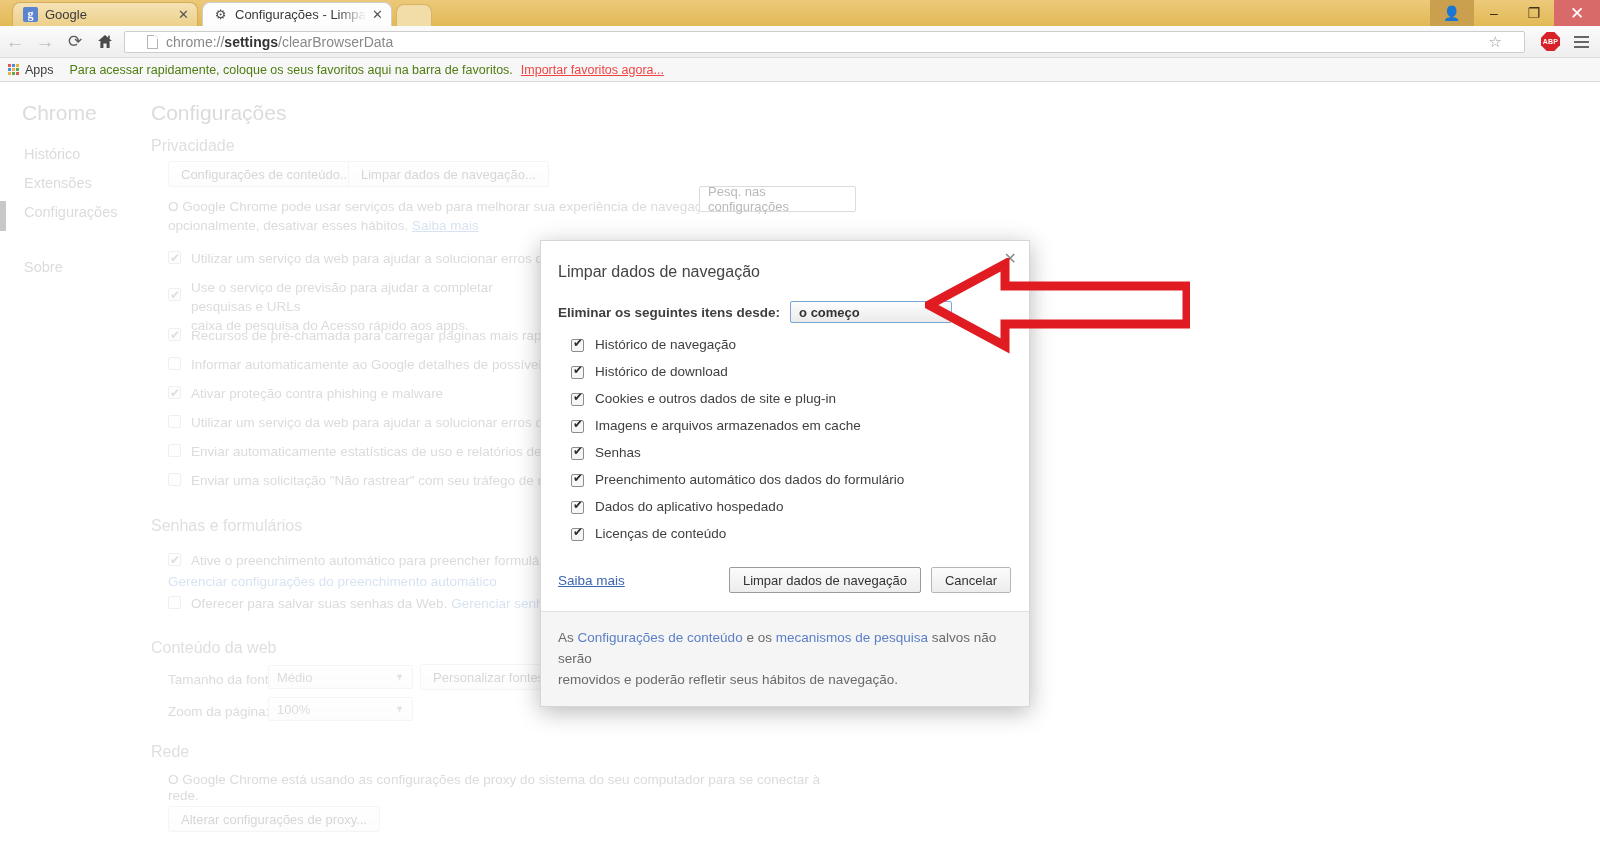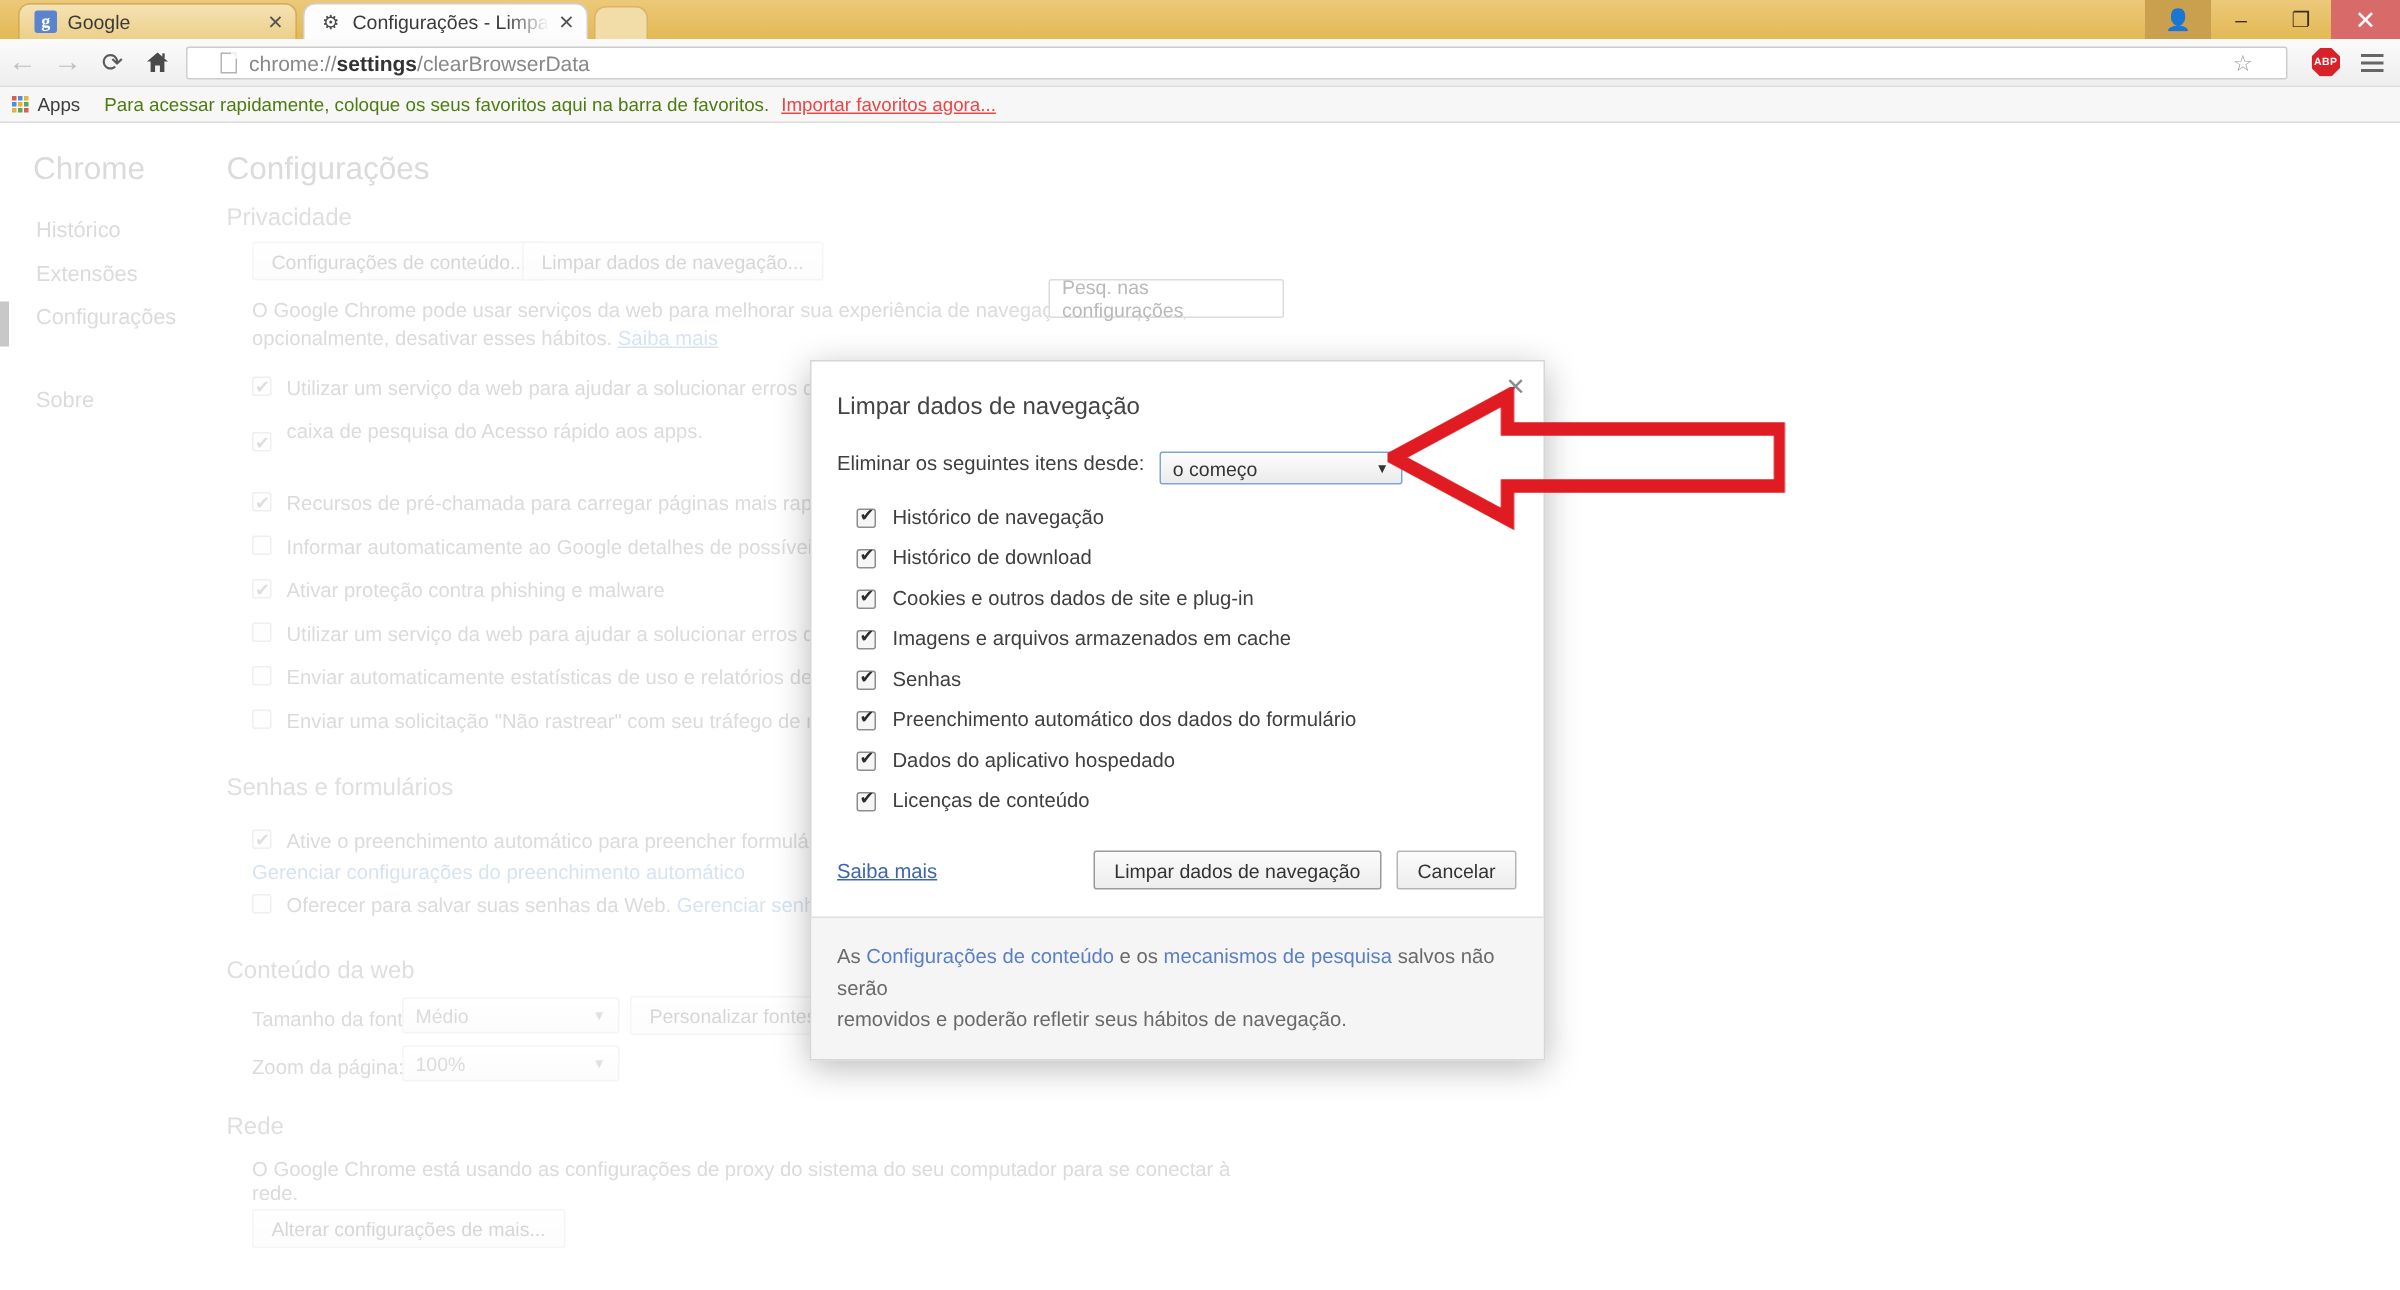--- a/index.html
+++ b/index.html
@@ -149,21 +149,21 @@
   .dialog{
     position:absolute; left:540px; top:240px; width:490px;
     background:#fff;
     border:1px solid #d6d6d6;
     box-shadow:0 5px 22px rgba(0,0,0,.28);
     z-index:50;
   }
   .dlg-body{ padding:22px 0 18px 0; }
   .dlg-title{ font-size:16px; color:#444; margin:0 0 20px 17px;}
   .dlg-close{ position:absolute; right:12px; top:10px; font-size:16px; color:#8b8b8b; line-height:1;}
-  .dlg-row{ display:flex; margin:0 0 14px 17px; }
+  .dlg-row{ display:flex; align-items:center; margin:0 0 14px 17px;font-weight:bold; }
   .dlg-row .lbl{ font-size:13.5px; color:#3f3f3f; margin-right:10px;}
   .dlg-select{
     width:162px; height:22px; border:1px solid #7aa7d6; border-radius:2px;
     background:linear-gradient(#fdfdfd,#ebebeb);
     display:flex; align-items:center; padding:0 8px; font-size:13px; color:#333;
   }
   .dlg-select .car{ margin-left:auto; font-size:9px; color:#333;}
   .dlg-cb{
     display:flex; align-items:flex-start; margin:0 0 12px 30px; font-size:13.5px; color:#3f3f3f;
   }
@@ -277,20 +277,21 @@
       <span>opcionalmente, desativar esses hábitos.</span>
       <span class="alink">Saiba mais</span>
     </div>
 
     <div class="cbrow" style="left:168px; top:166px;">
       <span class="cbox on"></span>
       <span>Utilizar um serviço da web para ajudar a solucionar erros de navegação</span>
     </div>
     <div class="cbrow" style="left:168px; top:195px; width:380px; display:block;">
       <span class="cbox on" style="float:left; margin-top:10px;"></span>
+      <span style="display:block; margin-left:23px;">Use o serviço de previsão para ajudar a completar pesquisas e URLs</span>
       <span style="display:block; margin-left:23px;">caixa de pesquisa do Acesso rápido aos apps.</span>
     </div>
     <div class="cbrow" style="left:168px; top:243px;">
       <span class="cbox on"></span>
       <span>Recursos de pré-chamada para carregar páginas mais rapidamente</span>
     </div>
     <div class="cbrow" style="left:168px; top:272px;">
       <span class="cbox"></span>
       <span>Informar automaticamente ao Google detalhes de possíveis incidentes</span>
     </div>
@@ -333,21 +334,21 @@
     <div class="btn-ghost" style="left:420px; top:581px;">Personalizar fontes...</div>
     <div class="ptext" style="left:168px; top:619px;">Zoom da página:</div>
     <div class="sel-ghost" style="left:268px; top:614px; width:145px;">
       <span>100%</span>
       <span class="car">▼</span>
     </div>
 
     <div class="sec-head" style="top:660px;">Rede</div>
     <div class="ptext" style="left:168px; top:687px;">O Google Chrome está usando as configurações de proxy do sistema do seu computador para se conectar à</div>
     <div class="ptext" style="left:168px; top:703px;">rede.</div>
-    <div class="btn-ghost" style="left:168px; top:723px;">Alterar configurações de mais...</div>
+    <div class="btn-ghost" style="left:168px; top:723px;">Alterar configurações de proxy...</div>
   </div>
 
   <div class="searchbox">
     <span>Pesq. nas configurações</span>
   </div>
 </div>
 
 <div class="dialog">
   <div class="dlg-body">
     <span class="dlg-close">✕</span>

